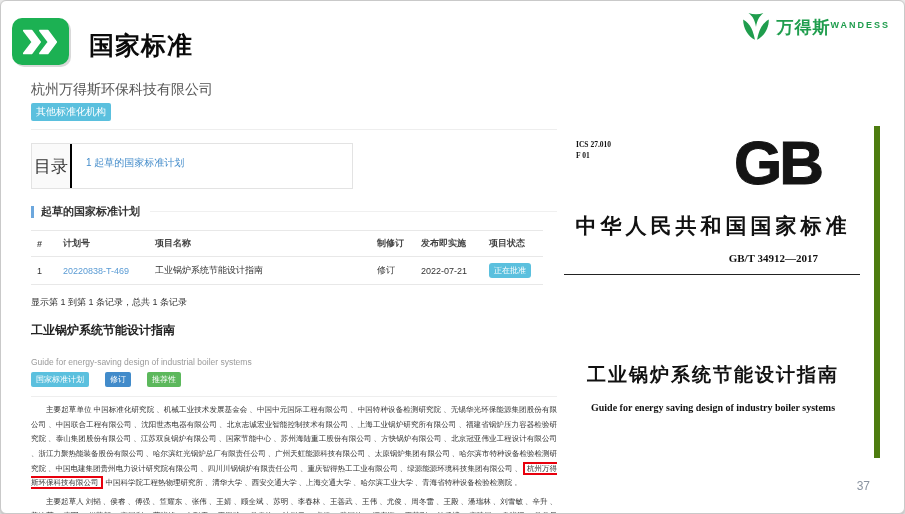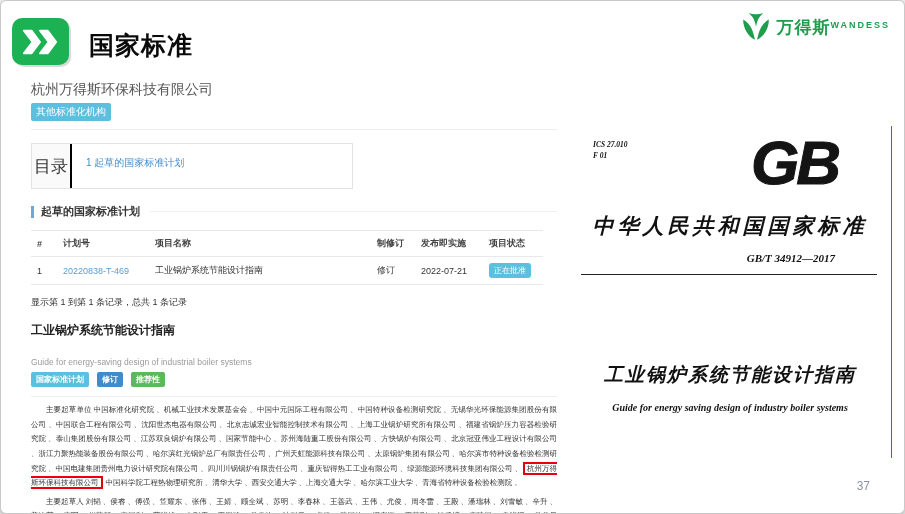--- a/index.html
+++ b/index.html
@@ -33,31 +33,31 @@
   .sec-heading .line{flex:1;border-top:1px solid #f0f0f0;margin-left:10px;}
   table.plans{margin-top:11px;width:512px;border-collapse:collapse;font-size:9px;color:#333;}
   table.plans th,table.plans td{border-top:1px solid #e8e8e8;border-bottom:1px solid #e8e8e8;padding:6px 6px;text-align:left;vertical-align:middle;}
   table.plans th{color:#444;font-weight:bold;}
   .cell-link{color:#5a9bd4;text-decoration:none;}
   .status-badge{display:inline-block;background:#5bc0de;color:#fff;padding:2px 5px;border-radius:3px;font-size:8px;}
   .records{margin-top:11px;font-size:9px;color:#333;}
   .std{margin-top:13px;}
   .std-title{font-size:12px;font-weight:bold;font-family:"Liberation Serif",serif;color:#222;}
   .std-sub{font-size:8.5px;color:#9a9a9a;margin-top:18px;}
-  .std-badges{margin-top:5px;display:flex;gap:8px;font-weight:bold;}
+  .std-badges{margin-top:5px;display:flex;gap:16px;}
   .badge{color:#fff;font-size:8px;padding:2px 5px;border-radius:2px;}
   .badge.cyan{background:#5bc0de}.badge.blue{background:#428bca}.badge.green{background:#5cb85c}
   .divider2{border-top:1px solid #eee;margin-top:9px;}
   .paras{margin-top:6px;font-family:"Liberation Serif",serif;font-size:7.5px;color:#333;line-height:1.95;text-align:justify;}
   .paras p{margin:0 0 4px;text-indent:2em;}
   .plink{color:#428bca;text-decoration:none;}
   .redbox{border:2px solid #e8000d;padding:0 2px;margin:0 1px;}
   
-  .cover{position:absolute;left:568px;top:125px;width:322px;height:332px;border-right:1px solid #4d7c0f;
-    font-family:"Liberation Serif",serif;color:#111;font-style:italic;}
+  .cover{position:absolute;left:551px;top:125px;width:322px;height:332px;border-right:6px solid #4d7c0f;
+    font-family:"Liberation Serif",serif;color:#111;}
   .ics{position:absolute;left:24px;top:13px;font-size:7.5px;font-weight:bold;line-height:1.5;}
   .gb-logo{position:absolute;right:50px;top:0;}
   .cover-heading{position:absolute;top:86px;left:0;width:100%;text-align:center;font-size:21px;font-weight:bold;letter-spacing:4px;white-space:nowrap;}
   .cover-number{position:absolute;top:126px;right:56px;font-size:11px;font-weight:bold;}
   .cover-line{position:absolute;top:148px;left:12px;right:14px;border-top:1.5px solid #222;}
   .cover-title{position:absolute;top:236px;left:0;width:100%;text-align:center;font-size:19px;font-weight:bold;font-family:"Liberation Sans",sans-serif;letter-spacing:2px;}
   .cover-sub{position:absolute;top:276px;left:0;width:100%;text-align:center;font-size:10px;font-weight:bold;}
   .page-num{position:absolute;right:34px;bottom:20px;font-size:12px;color:#8a93a0;}
 </style>
 </head>

